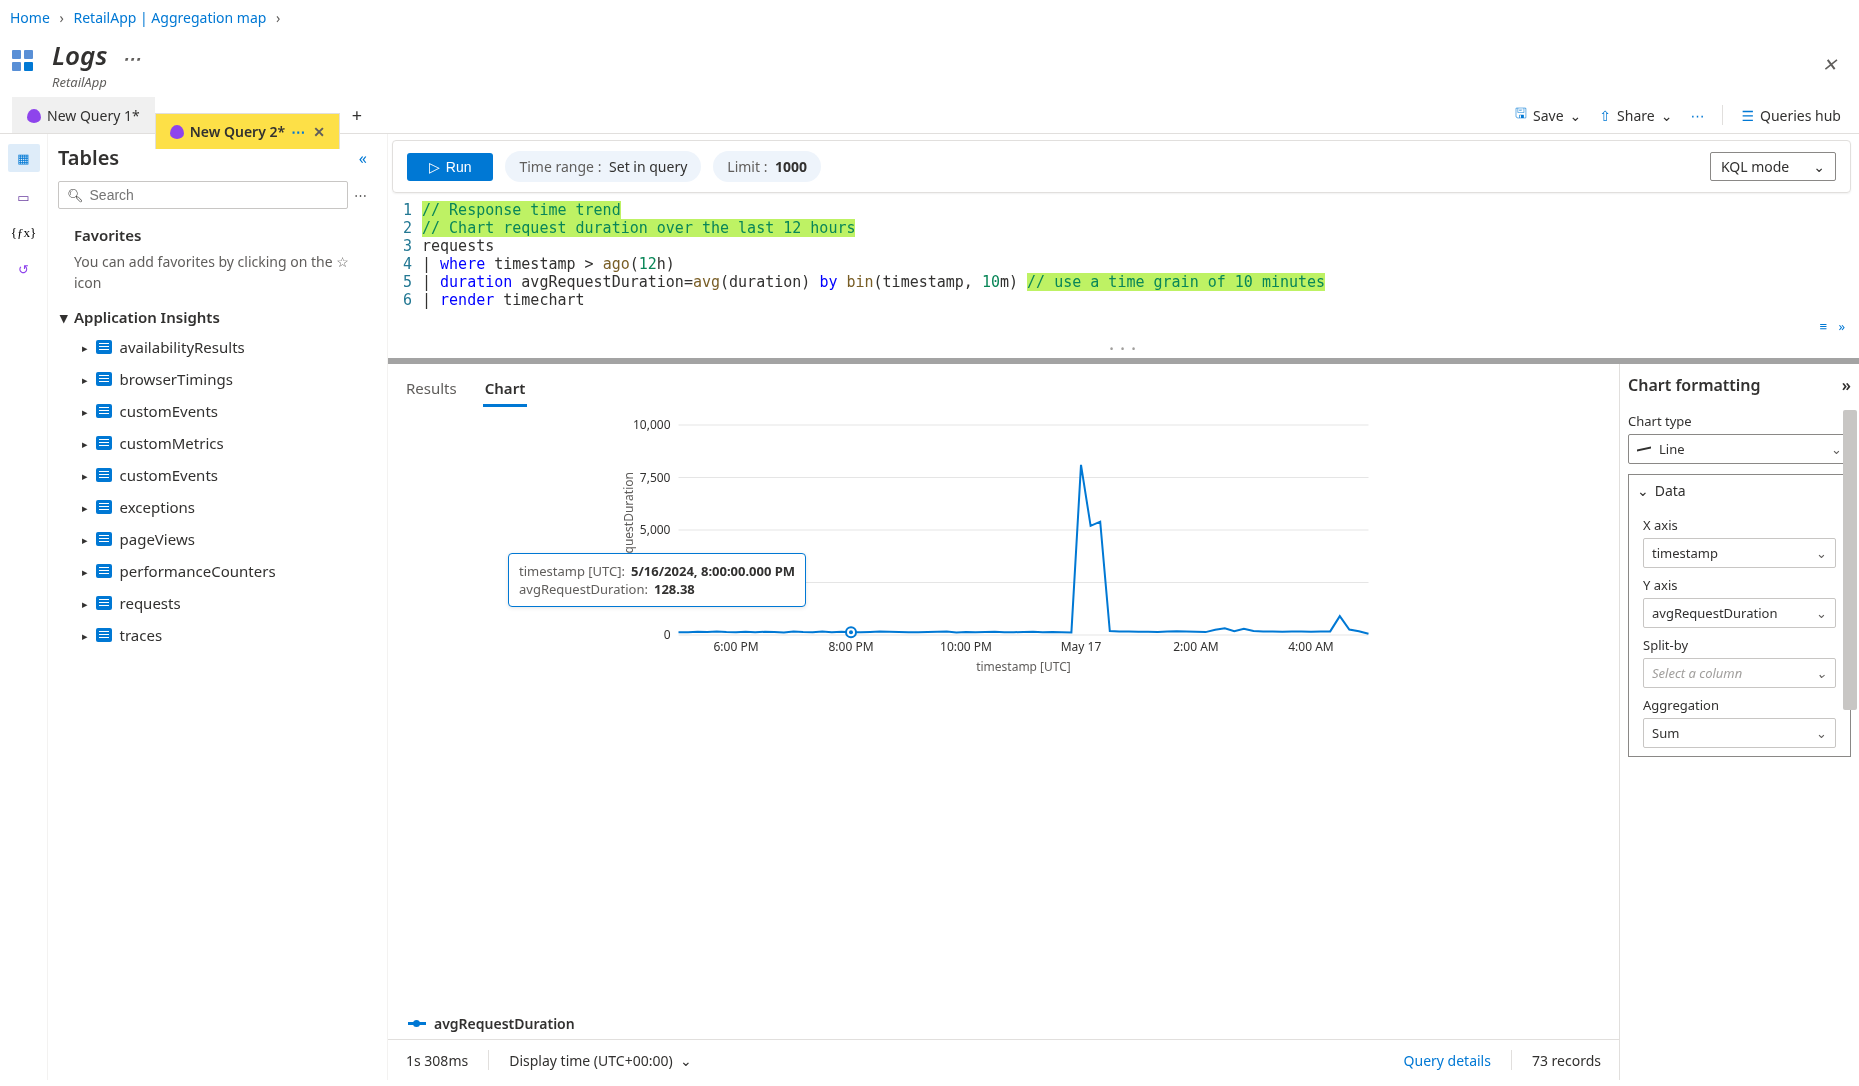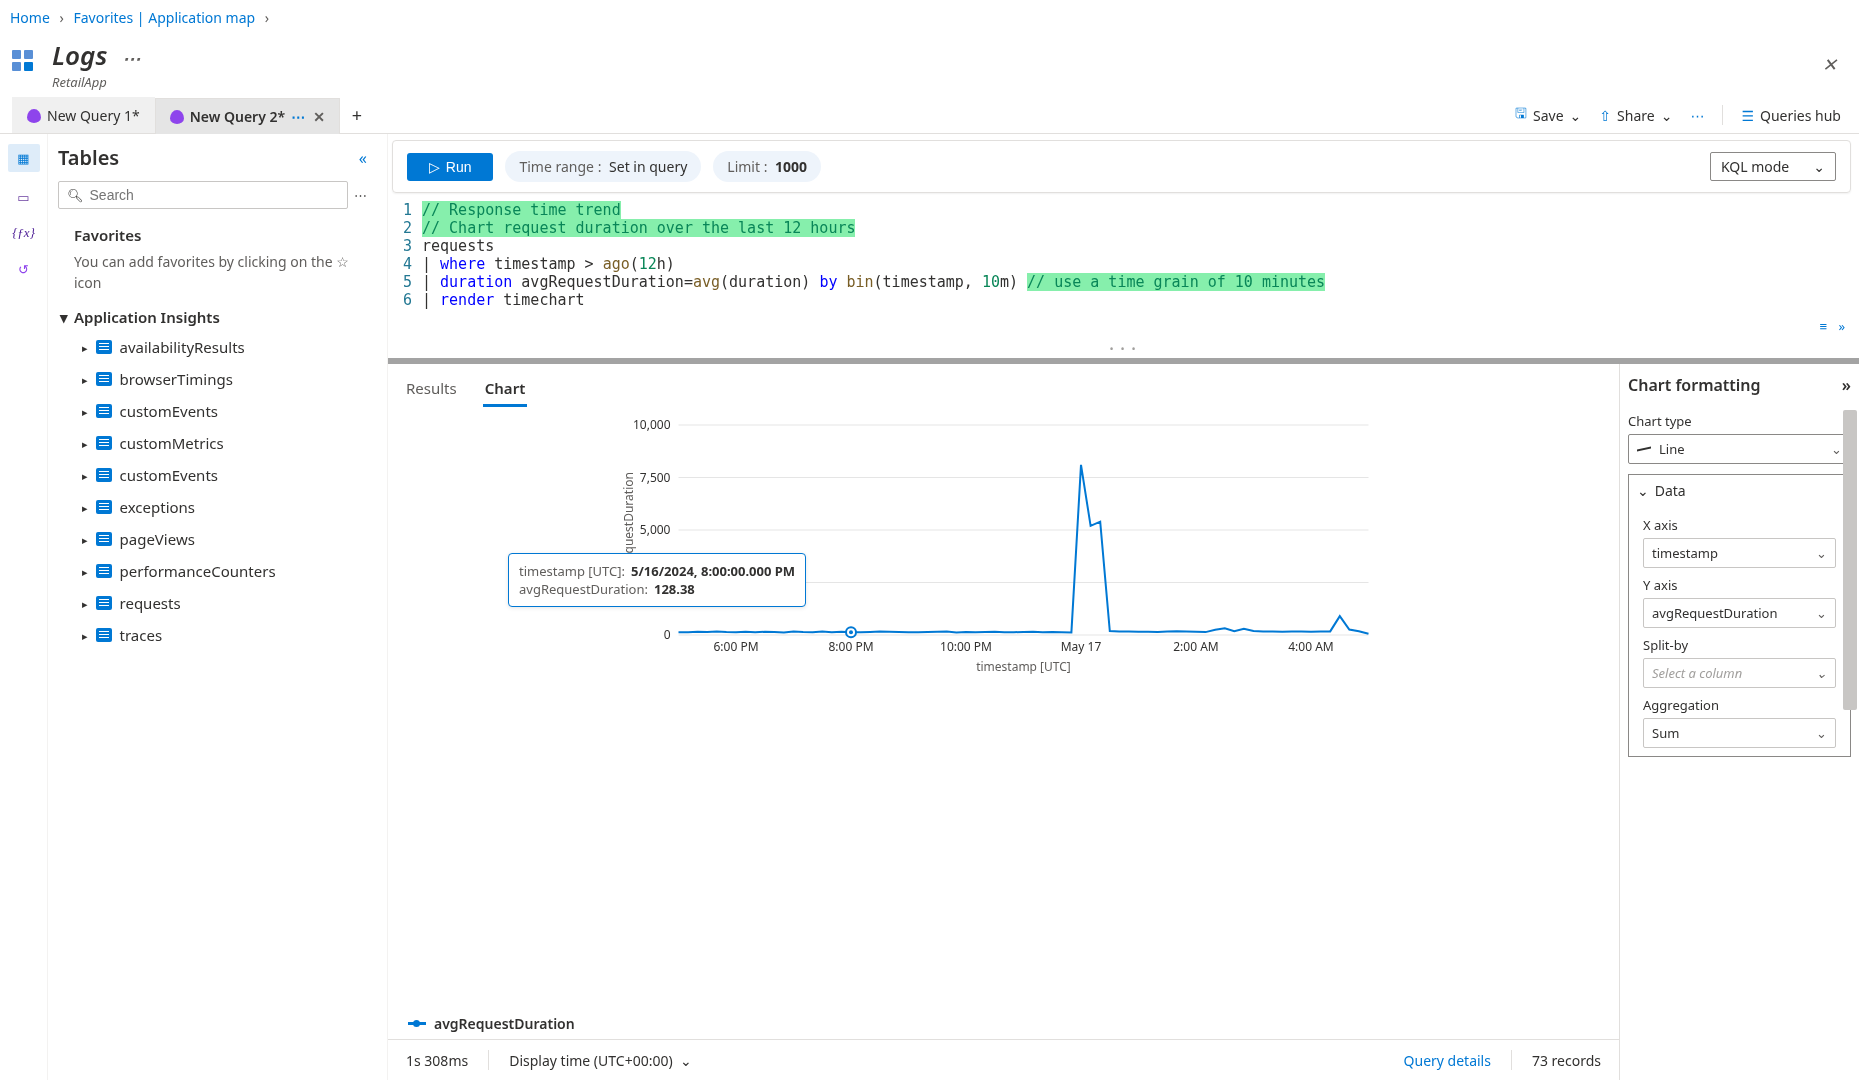--- a/index.html
+++ b/index.html
@@ -17,36 +17,36 @@
   .s2 { background:#598fd6; left:12px; top:0;}
   .s3 { background:#598fd6; left:0; top:12px;}
   .s4 { background:#0078d4; left:12px; top:12px;}
   .title-block h1 { font-size: 26px; font-weight: 600; }
   .title-block .sub { color: #605e5c; font-size: 13px; }
   .more-dots { color:#605e5c; font-size:18px; margin-left:8px; cursor:pointer;}
   .close-x { margin-left:auto; font-size:18px; color:#605e5c; cursor:pointer; padding:4px 10px;}
 
   .tabstrip { display:flex; align-items:center; border-bottom:1px solid #e1dfdd; padding-left:12px; gap:0; }
   .tab { display:flex; align-items:center; gap:6px; padding:8px 14px; border:1px solid transparent; border-bottom:none; cursor:pointer; font-size:14px; }
-  .tab.active { border-color:#e1dfdd; background:#e5e5e5; position:relative; top:1px; font-weight:600;}
+  .tab.active { border-color:#e1dfdd; background:#fde047; position:relative; top:16px; font-weight:600;}
   .tab.inactive { background:#f0f0f0; }
   .bulb { width:14px; height:14px; background:#8e44ec; border-radius:50% 50% 50% 50% / 60% 60% 40% 40%; display:inline-block;}
   .tab .x { color:#605e5c; font-size:14px; margin-left:2px;}
   .tab .dots { color:#0078d4; font-size:14px;}
   .plus-tab { padding:6px 12px; font-size:18px; cursor:pointer; color:#323130;}
   .rightbar { margin-left:auto; display:flex; align-items:center; gap:18px; padding-right:18px;}
   .rb-item { display:flex; align-items:center; gap:6px; cursor:pointer; color:#323130; font-size:14px;}
   .rb-item.blue { color:#0078d4;}
   .rb-sep { width:1px; height:20px; background:#e1dfdd;}
 
   .main { display:flex; height: calc(100vh - 140px); }
   .iconrail { width:48px; border-right:1px solid #f3f2f1; display:flex; flex-direction:column; align-items:center; padding-top:10px; gap:14px;}
   .rail-ic { width:22px; height:22px; cursor:pointer; display:flex; align-items:center; justify-content:center; color:#0078d4;}
   .rail-ic.active { background:#deecf9; border-radius:2px; width:32px; height:28px;}
-  .rail-ic.fx { color:#4c1d95; font-style:italic; font-family: Georgia, serif;}
+  .rail-ic.fx { color:#000000; font-family: Georgia, serif;}
   .rail-ic.clock { color:#8e44ec;}
 
   .sidebar { width:340px; padding:10px 20px 10px 10px; border-right:1px solid #f3f2f1; overflow-y:auto;}
   .sb-head { display:flex; align-items:center; gap:10px;}
   .sb-head h2 { font-size:20px; font-weight:600; flex:1;}
   .collapse-ic { color:#0078d4; font-size:16px; cursor:pointer;}
   .search-row { display:flex; align-items:center; gap:6px; margin:10px 0;}
   .search-box { flex:1; border:1px solid #c8c6c4; border-radius:2px; display:flex; align-items:center; padding:4px 8px; gap:6px;}
   .search-box input { border:none; outline:none; flex:1; font-size:14px; color:#605e5c;}
   .fav-title { font-weight:600; font-size:15px; padding:6px 4px 4px 16px;}
@@ -65,21 +65,21 @@
   .chip { background:#eef4fb; border-radius:16px; padding:6px 14px; font-size:14px;}
   .chip .label { color: #605e5c; margin-right:4px;}
   .chip .val { font-weight:400;}
   .chip .bold { font-weight:700;}
   .mode-select { margin-left:auto; border:1px solid #8a8886; padding:4px 10px; border-radius:2px; cursor:pointer; display:flex; align-items:center; gap:24px; font-size:14px;}
 
   .editor { font-family: Consolas, monospace; font-size:15px; padding:8px 4px 4px 4px; }
   .editor-row { display:flex;}
   .gutter { width:30px; text-align:right; color:#237893; padding-right:10px; user-select:none;}
   .code { flex:1; white-space:pre;}
-  .tok-comment { color: #098658; background:#86efac;}
+  .tok-comment { color: #098658; background:#bef264;}
   .tok-kw { color:#0000ff;}
   .tok-fn { color:#795e26;}
   .tok-num { color:#098658;}
   .tok-op { color:#323130;}
   .editor-actions { text-align:right; padding:4px 14px; color:#0078d4;}
   .grip { text-align:center; color:#a19f9d; letter-spacing:2px; font-size:11px; padding:2px;}
 
   .result-area { display:flex; border-top:6px solid #a3a3a3; flex:1; overflow:hidden;}
   .chart-pane { flex:1; display:flex; flex-direction:column;}
   .rtabs { display:flex; gap:24px; padding:8px 16px 0 16px; font-size:15px;}
@@ -117,21 +117,21 @@
   .icon-line { display:inline-block; width:14px; height:10px; position:relative;}
   .icon-line::before { content:""; position:absolute; left:0; right:0; top:4px; height:2px; background:#323130; transform:skewY(-12deg);}
   .scroll-thumb { position:fixed; right:2px; top:410px; width:14px; height:300px; background:#c8c6c4; border-radius:2px;}
 </style>
 </head>
 <body>
 
 <div class="breadcrumb">
   <a>Home</a>
   <span class="sep">›</span>
-  <a>Favorites | Application map</a>
+  <a>RetailApp | Aggregation map</a>
   <span class="sep">›</span>
 </div>
 
 <div class="header-row">
   <div class="logo-sq">
     <div class="s s1"></div>
       <div class="s s2"></div>
       <div class="s s3"></div>
       <div class="s s4"></div>
   </div>

